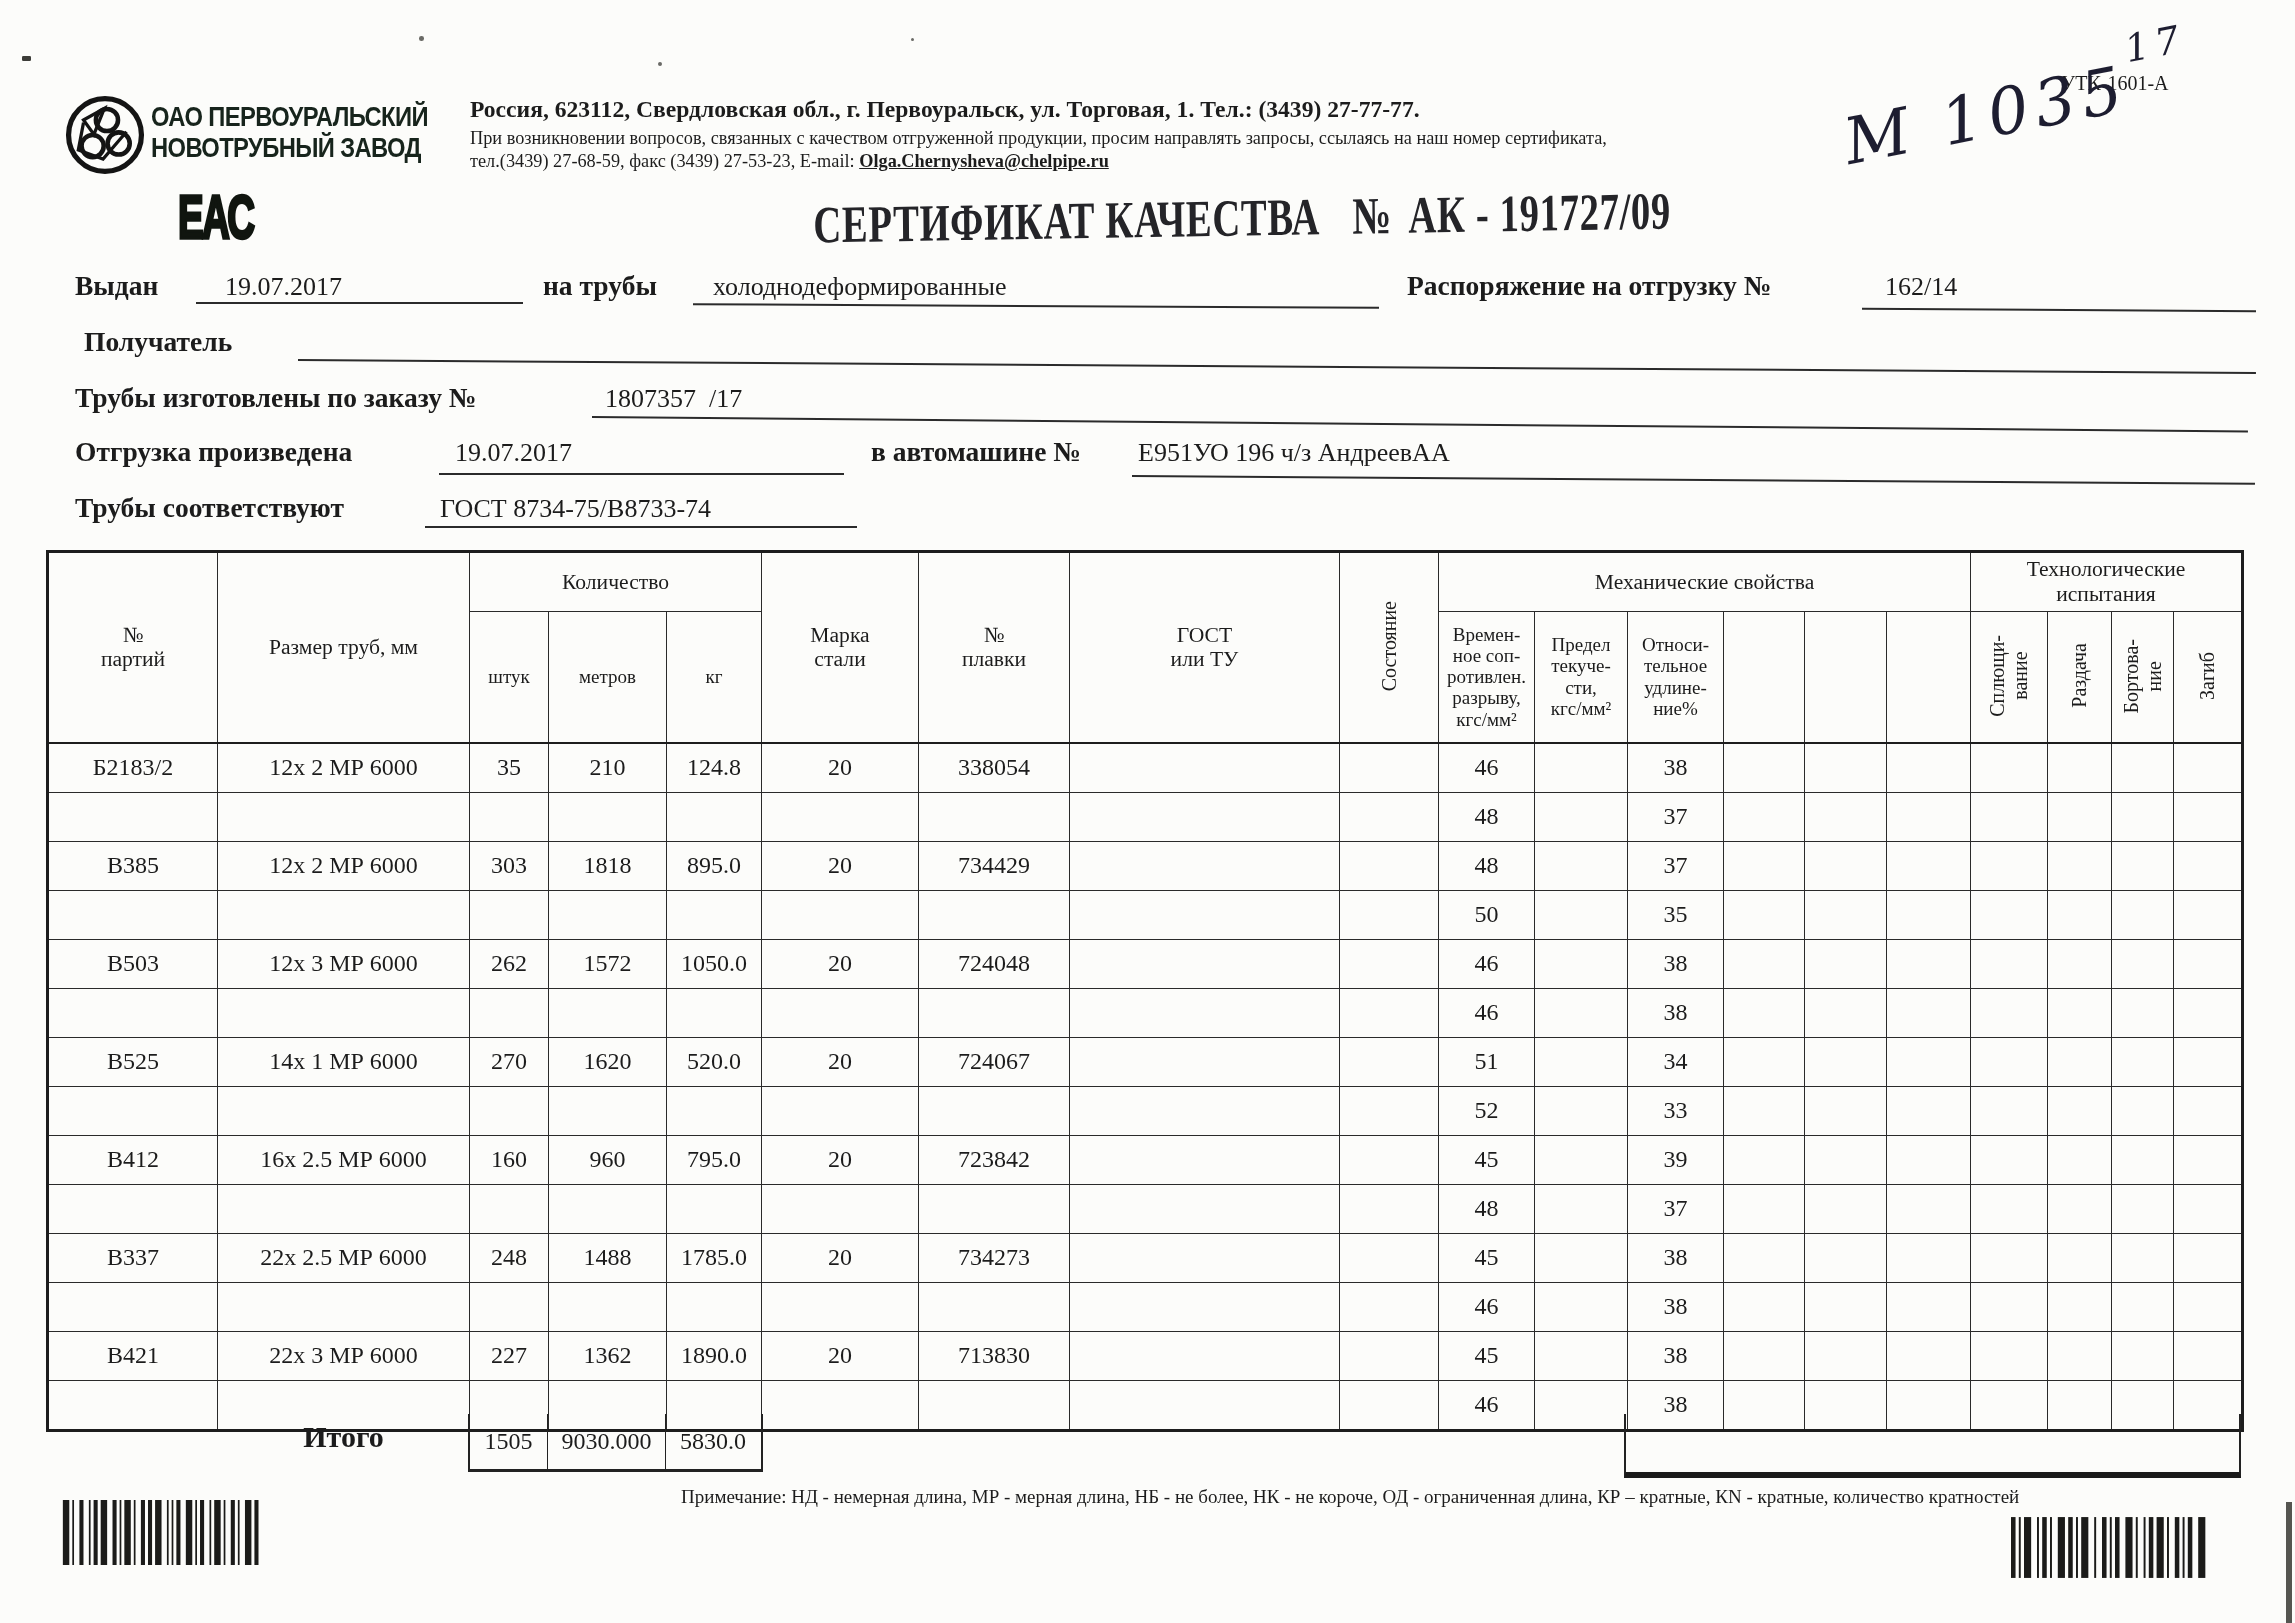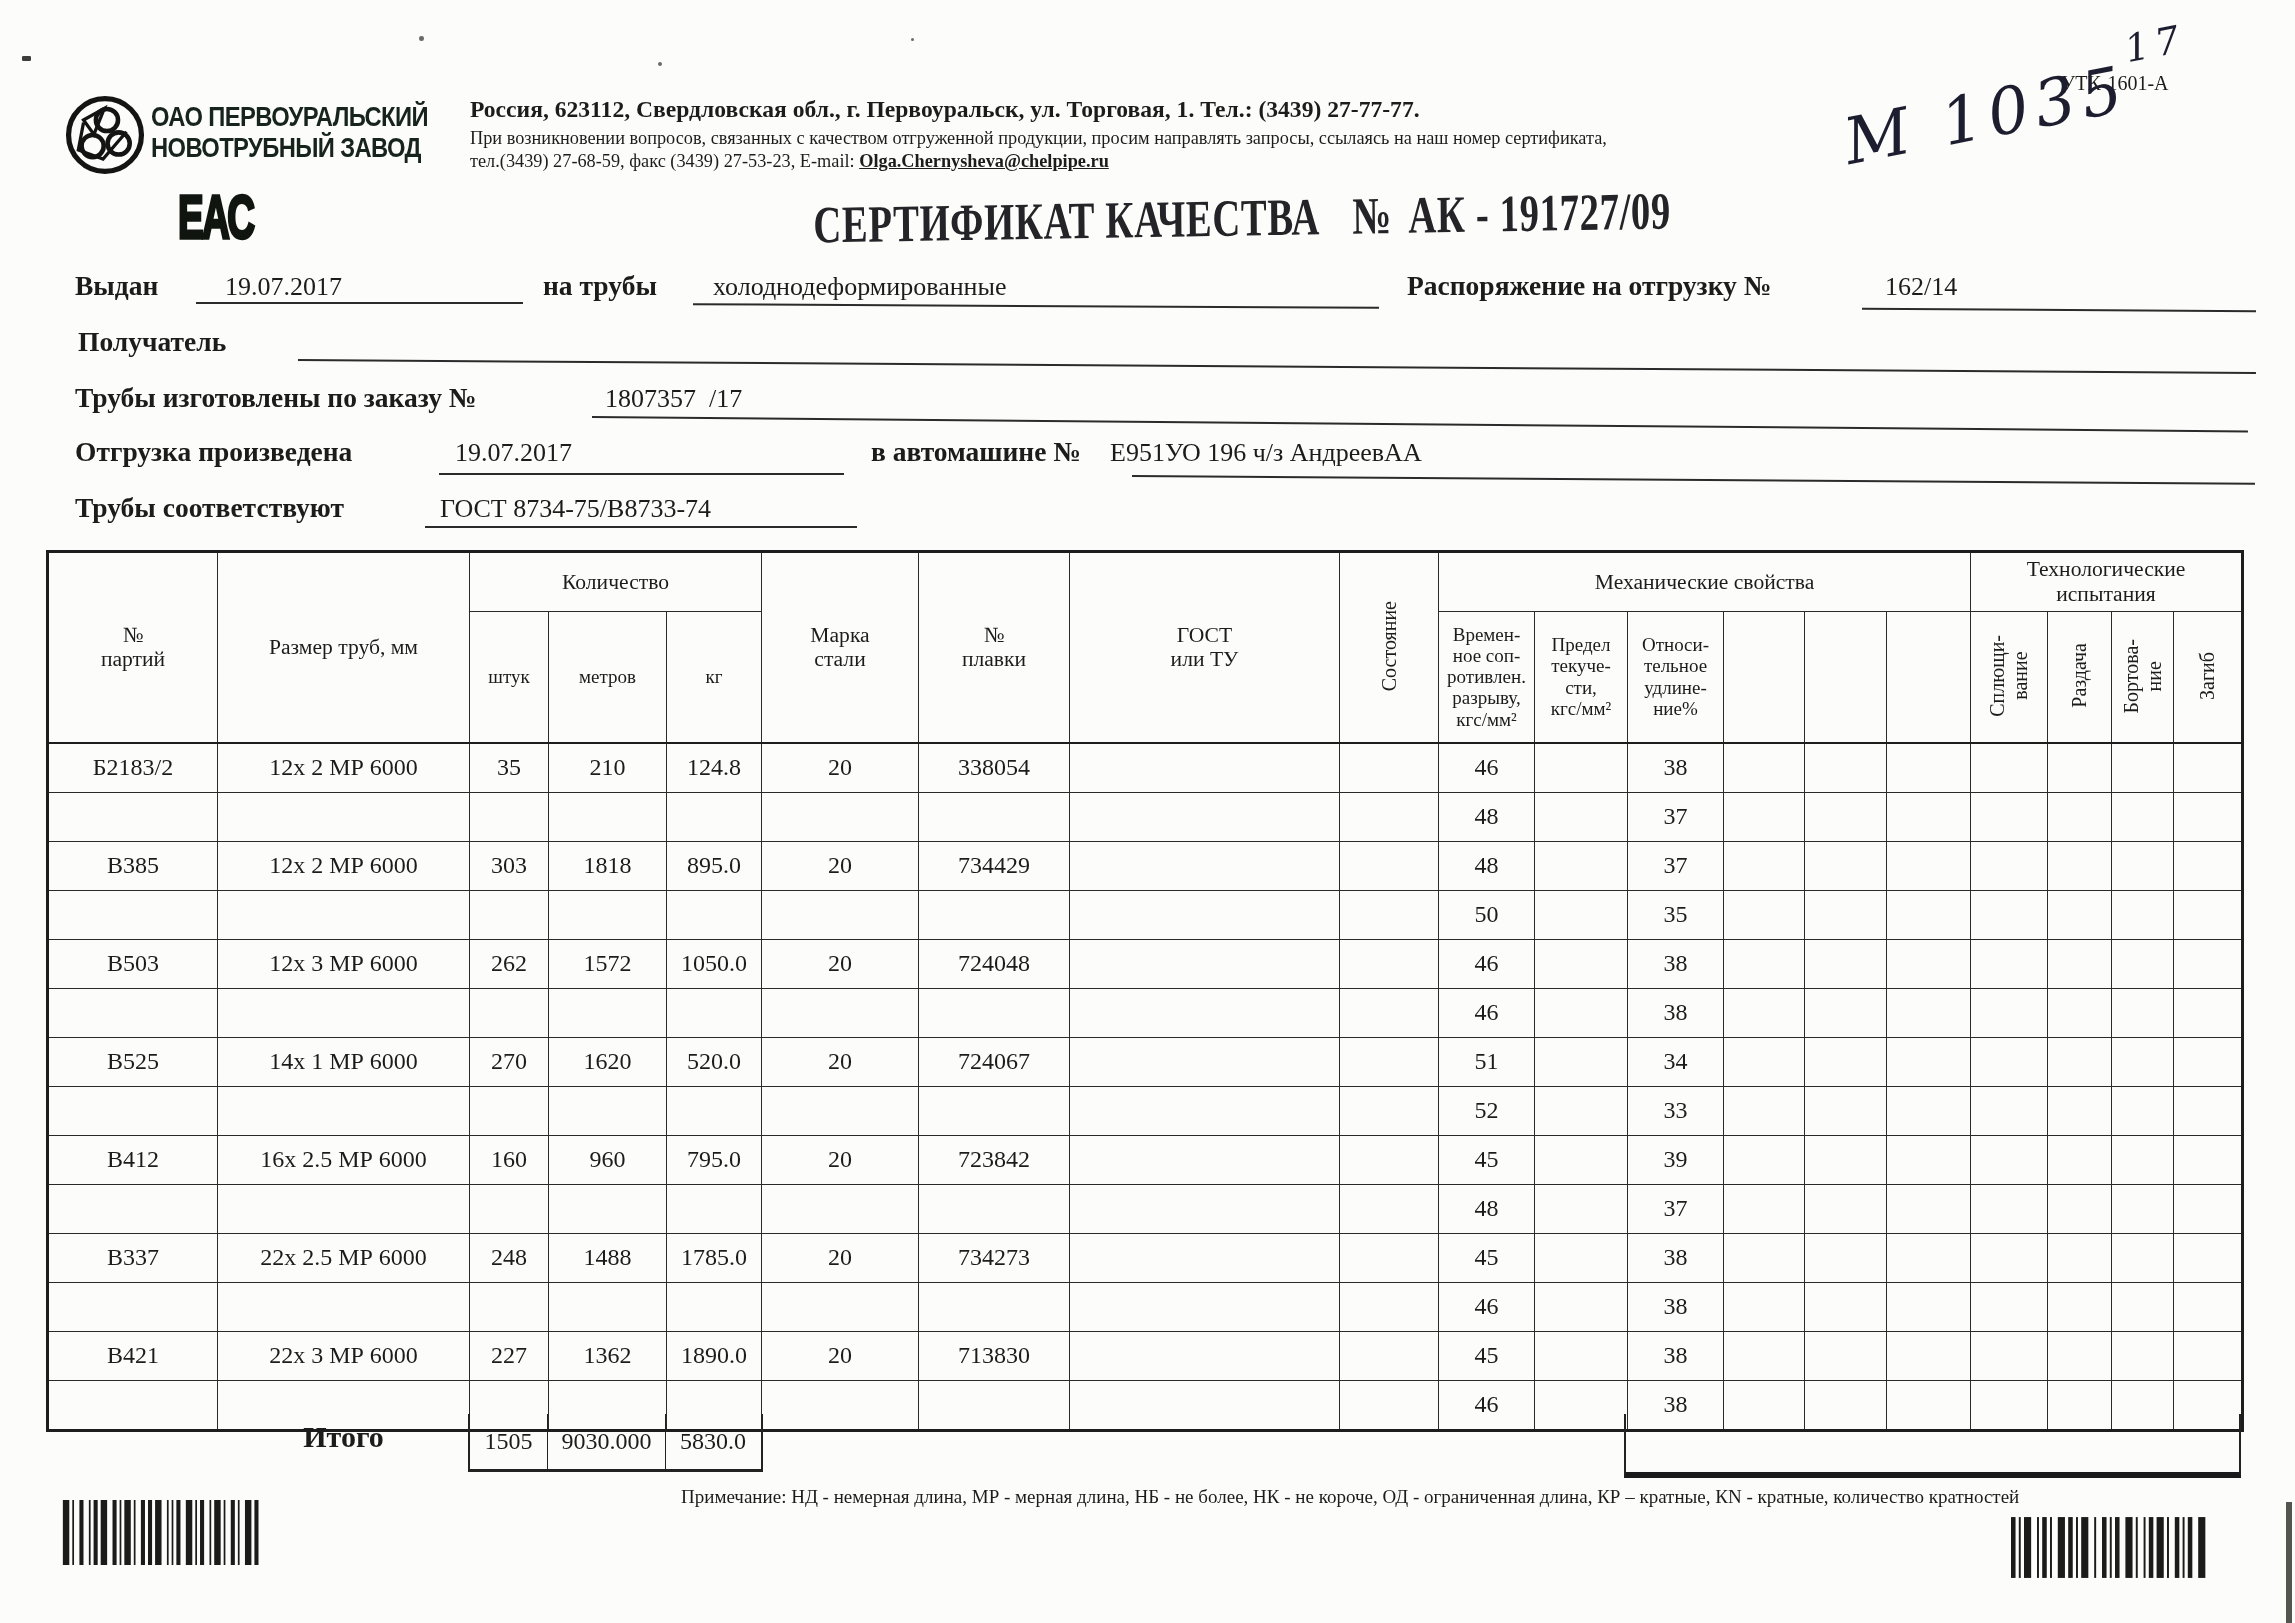--- a/index.html
+++ b/index.html
@@ -96,32 +96,32 @@
   <span class="abs flabel" style="left:75px;top:270px;">Выдан</span>
   <span class="abs fvalue" style="left:225px;top:272px;">19.07.2017</span>
   <div class="abs uline" style="left:196px;top:302px;width:327px;"></div>
   <span class="abs flabel" style="left:543px;top:270px;">на трубы</span>
   <span class="abs fvalue" style="left:713px;top:272px;">холоднодеформированные</span>
   <div class="abs uline" style="left:693px;top:305px;width:686px;transform:rotate(.3deg);"></div>
   <span class="abs flabel" style="left:1407px;top:270px;">Распоряжение на отгрузку №</span>
   <span class="abs fvalue" style="left:1885px;top:272px;">162/14</span>
   <div class="abs uline" style="left:1862px;top:309px;width:394px;transform:rotate(.35deg);"></div>
 
-  <span class="abs flabel" style="left:78px;top:326px;">Получатель</span>
+  <span class="abs flabel" style="left:84px;top:326px;">Получатель</span>
   <div class="abs uline" style="left:298px;top:359px;width:1958px;transform:rotate(.38deg);transform-origin:left;"></div>
 
   <span class="abs flabel" style="left:75px;top:382px;">Трубы изготовлены по заказу №</span>
   <span class="abs fvalue" style="left:605px;top:384px;">1807357  /17</span>
   <div class="abs uline" style="left:592px;top:416px;width:1656px;transform:rotate(.5deg);transform-origin:left;"></div>
 
   <span class="abs flabel" style="left:75px;top:436px;">Отгрузка произведена</span>
   <span class="abs fvalue" style="left:455px;top:438px;">19.07.2017</span>
   <div class="abs uline" style="left:439px;top:473px;width:405px;"></div>
   <span class="abs flabel" style="left:871px;top:436px;">в автомашине №</span>
-  <span class="abs fvalue" style="left:1110px;top:438px;">Е951УО 196 ч/з АндреевАА</span>
+  <span class="abs fvalue" style="left:1138px;top:438px;">Е951УО 196 ч/з АндреевАА</span>
   <div class="abs uline" style="left:1132px;top:475px;width:1123px;transform:rotate(.4deg);transform-origin:left;"></div>
 
   <span class="abs flabel" style="left:75px;top:492px;">Трубы соответствуют</span>
   <span class="abs fvalue" style="left:440px;top:494px;">ГОСТ 8734-75/В8733-74</span>
   <div class="abs uline" style="left:425px;top:526px;width:432px;"></div>
 
   <table class="cert">
     <colgroup>
       <col style="width:170px">
         <col style="width:252px">

